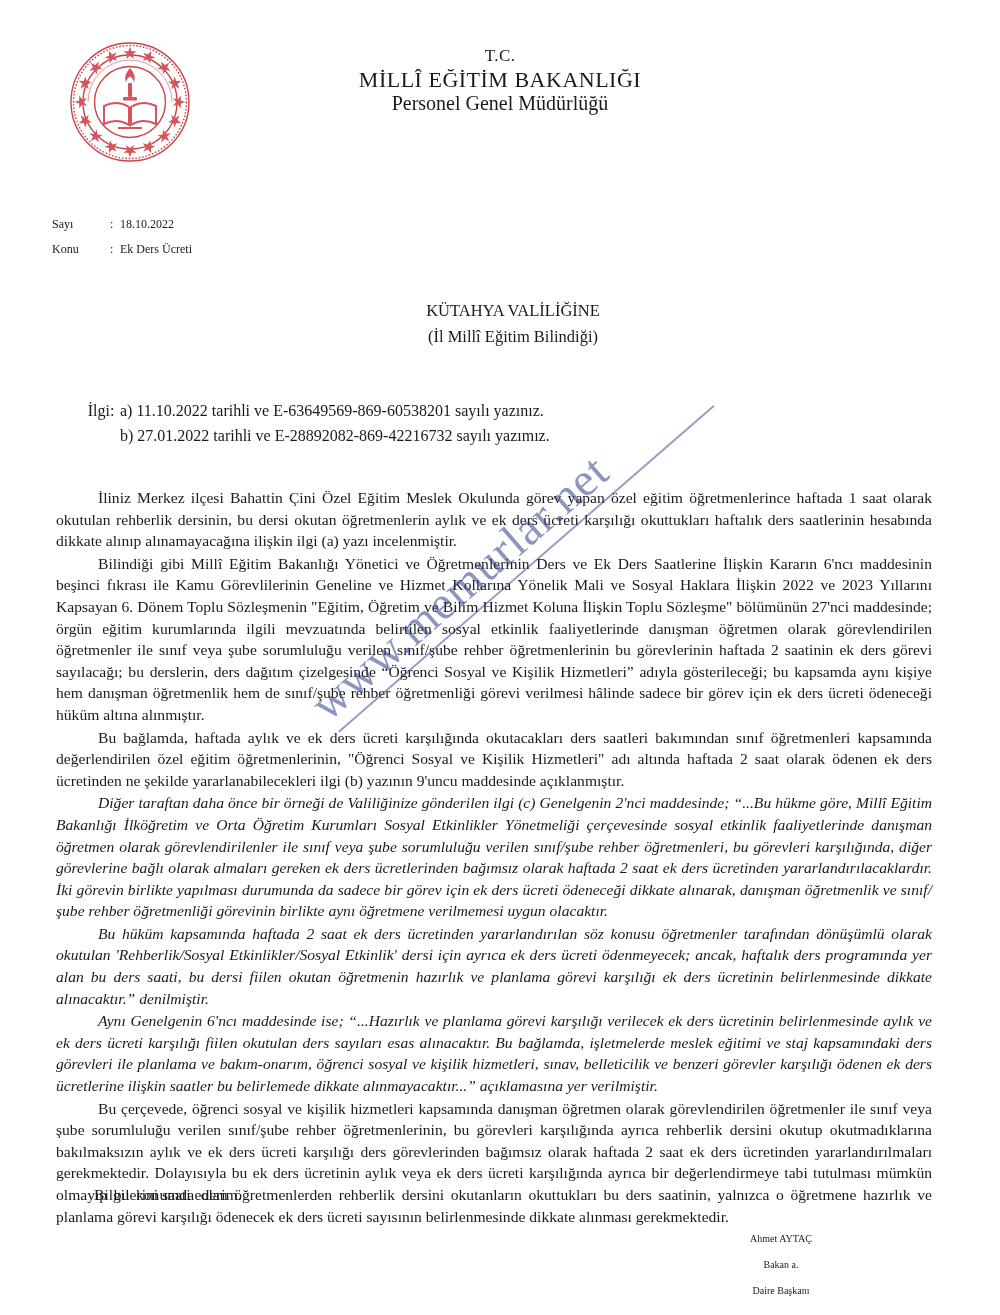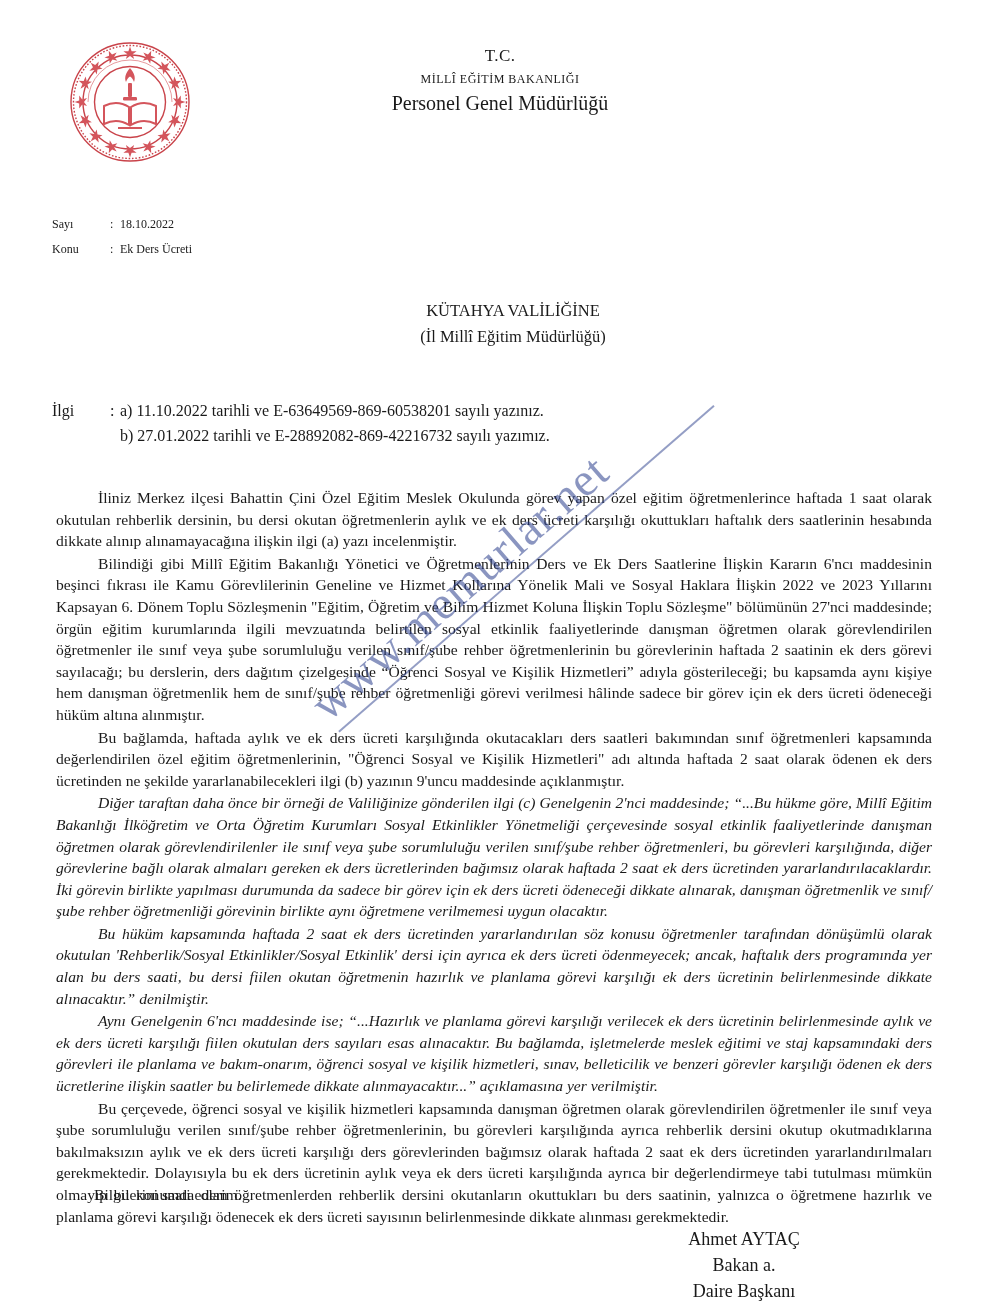--- a/index.html
+++ b/index.html
@@ -69,21 +69,21 @@
     right: 0;
     top: 44px;
     text-align: center;
   }
   .header-titles .t1 {
     font-size: 17px;
     letter-spacing: 0.4px;
     line-height: 23px;
   }
   .header-titles .t2 {
-    font-size: 12px;
+    font-size: 22px;
     letter-spacing: 0.5px;
     line-height: 25px;
   }
   .header-titles .t3 {
     font-size: 20px;
     line-height: 23px;
   }
 
   
   .meta {
@@ -118,21 +118,21 @@
   
   .ilgi {
     position: absolute;
     left: 52px;
     top: 398px;
     width: 880px;
     font-size: 16px;
     line-height: 25px;
   }
   .ilgi-row { display: flex; align-items: baseline; }
-  .ilgi-label { width: 58px; flex: 0 0 58px; }
+  .ilgi-label { width: 58px; flex: 0 0 58px; text-align: right; }
   .ilgi-sep { width: 10px; flex: 0 0 10px; }
   .ilgi-text { flex: 1 1 auto; }
   .ilgi-indent { padding-left: 68px; }
 
   
   .body-text {
     position: absolute;
     left: 52px;
     top: 487px;
     width: 880px;
@@ -156,24 +156,24 @@
     left: 52px;
     top: 1184px;
     width: 880px;
     font-size: 15.6px;
     line-height: 21.6px;
     text-indent: 42px;
   }
   .signature {
     position: absolute;
     top: 1226px;
-    left: 579px;
+    left: 616px;
     width: 330px;
     text-align: center;
-    font-size: 18px;
+    font-size: 10px;
     line-height: 26px;
   }
 </style>
 </head>
 <body>
 
 <div class="page">
 
   <div class="watermark">
     <div class="wm-text">www.memurlar.net</div>
@@ -250,21 +250,21 @@
     </div>
     <div class="meta-row">
       <span class="meta-label">Konu</span>
       <span class="meta-sep">:</span>
       <span class="meta-value">Ek Ders Ücreti</span>
     </div>
   </div>
 
   <div class="recipient">
     <div>KÜTAHYA VALİLİĞİNE</div>
-    <div>(İl Millî Eğitim Müdürlüğü)</div>
+    <div>(İl Millî Eğitim Bilindiği)</div>
   </div>
 
   <div class="ilgi">
     <div class="ilgi-row">
       <span class="ilgi-label">İlgi</span>
       <span class="ilgi-sep">:</span>
       <span class="ilgi-text">a) 11.10.2022 tarihli ve E-63649569-869-60538201 sayılı yazınız.</span>
     </div>
     <div class="ilgi-indent">b) 27.01.2022 tarihli ve E-28892082-869-42216732 sayılı yazımız.</div>
   </div>

